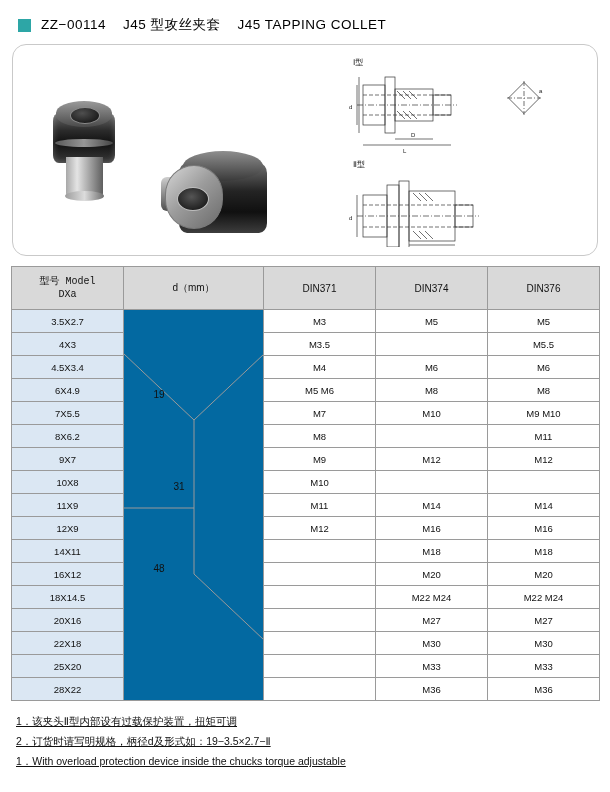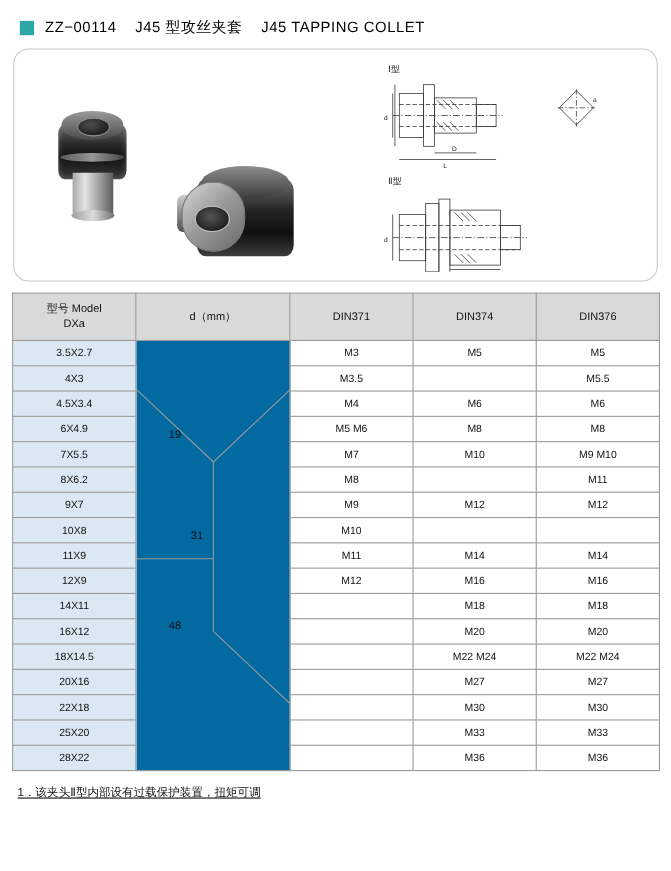--- a/index.html
+++ b/index.html
@@ -200,20 +200,21 @@
     background: #0369a1;
     padding: 0;
   }
   .diag-box {
     position: relative;
     width: 100%;
     height: 100%;
   }
   .th-model-inner {
     line-height: 1.35;
+    font-family: Liberation Mono, monospace;
   }
 
   
   .notes {
     margin-top: 10px;
     padding-left: 6px;
     font-size: 10.5px;
     line-height: 20px;
     color: #111;
   }
@@ -451,15 +452,17 @@
         <td class="model">28X22</td>
         <td></td>
         <td>M36</td>
         <td>M36</td>
       </tr>
     </tbody>
   </table>
 
   <div class="notes">
     <div>1．该夹头Ⅱ型内部设有过载保护装置，扭矩可调</div>
+    <div>2．订货时请写明规格，柄径d及形式如：19−3.5×2.7−Ⅱ</div>
+    <div>1．With overload protection device inside the chucks torque adjustable</div>
   </div>
 
 </div>
 
 </body></html>

